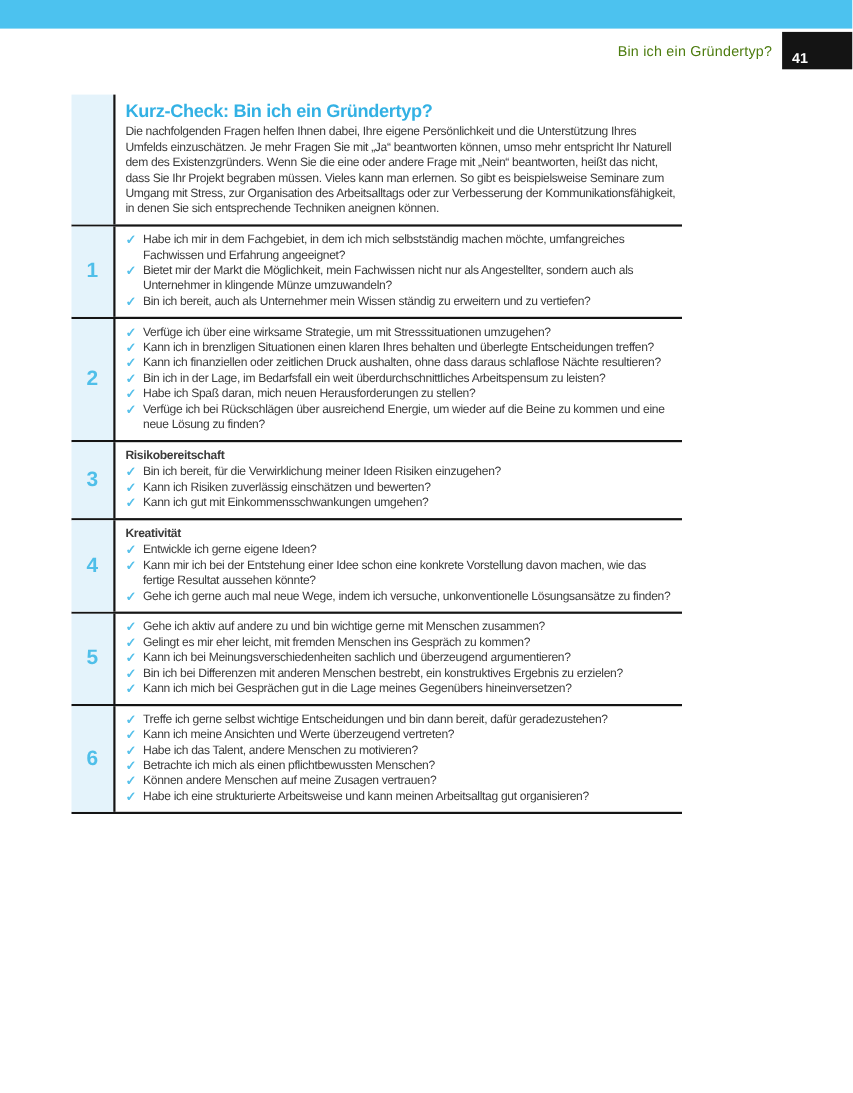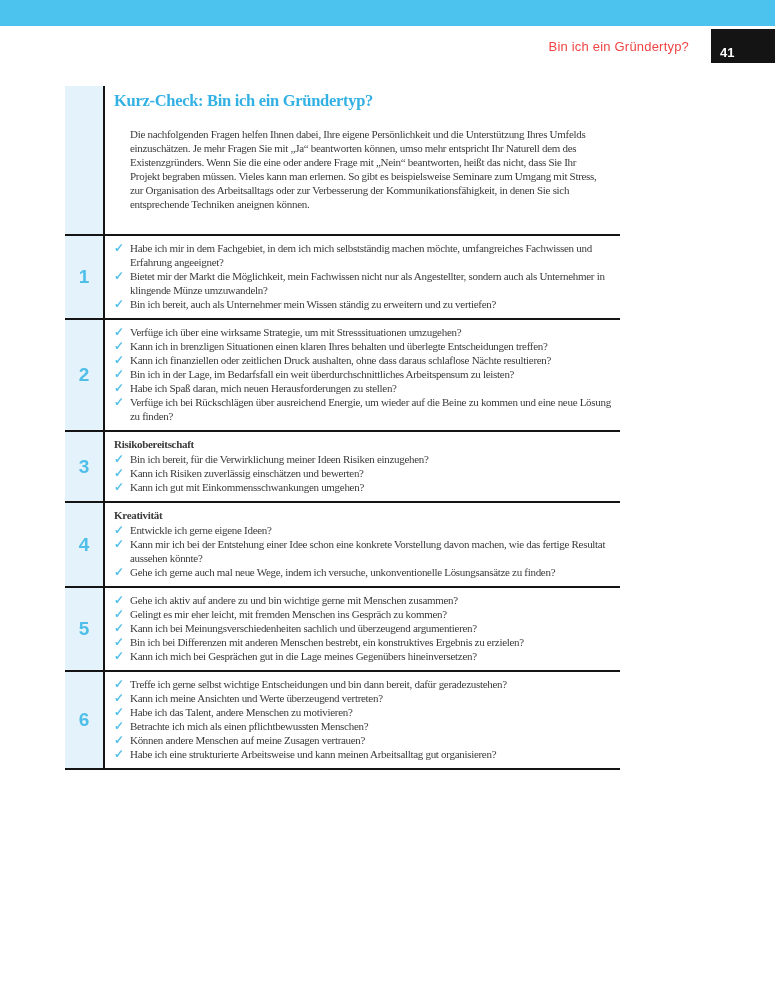--- a/index.html
+++ b/index.html
@@ -11,21 +11,21 @@
   }
   .topbar {
     position:absolute; top:0; left:0; width:775px; height:26px;
     background:#4cc2ef;
   }
   .page-header {
     position:absolute; top:29px; left:0; width:775px;
     display:flex; justify-content:flex-end; align-items:center;
   }
   .header-title {
-    font-size:13px; color:#ef4444; margin-right:22px; letter-spacing:0.2px;
+    font-size:13px; color:#4d7c0f; margin-right:9px; letter-spacing:0.2px;
   }
   .page-badge {
     background:#141414; color:#ffffff; font-weight:bold; font-size:13px;
     width:55px; flex:0 0 55px; padding:16px 0 3px 9px; line-height:15px;
   }
   .check-table {
     position:absolute; left:65px; top:86px; width:555px;
   }
   .row {
     display:flex; align-items:stretch; border-bottom:2px solid #141414;
@@ -33,27 +33,27 @@
   .num-cell {
     flex:0 0 38px; width:38px; background:#e4f3fb;
     display:flex; align-items:center; justify-content:center;
   }
   .num {
     color:#4fbfe9; font-size:19px; font-weight:bold;
   }
   .content {
     flex:1; border-left:2px solid #141414;
     padding:5px 3px 7px 9px;
-    color:#3b3b3b; font-size:11px; line-height:14px; letter-spacing:-0.3px;font-family:Liberation Serif, serif;
+    color:#3b3b3b; font-size:11px; line-height:14px; letter-spacing:-0.3px;
   }
   .chk-title {
     color:#33b1e4; font-size:16.5px; font-weight:bold; line-height:20px;
     letter-spacing:-0.3px; margin:0 0 2px 0;
   }
-  .intro-text { margin:16px; }
+  .intro-text { margin:0; }
   .sec-heading { font-weight:bold; margin:0 0 1px 0; }
   .item { display:flex; }
   .check {
     flex:0 0 16px; width:16px; color:#56c0ea;
     font-weight:bold; font-size:12px; letter-spacing:0;
   }
   .item-text { flex:1; }
 </style>
 </head>
 <body>

